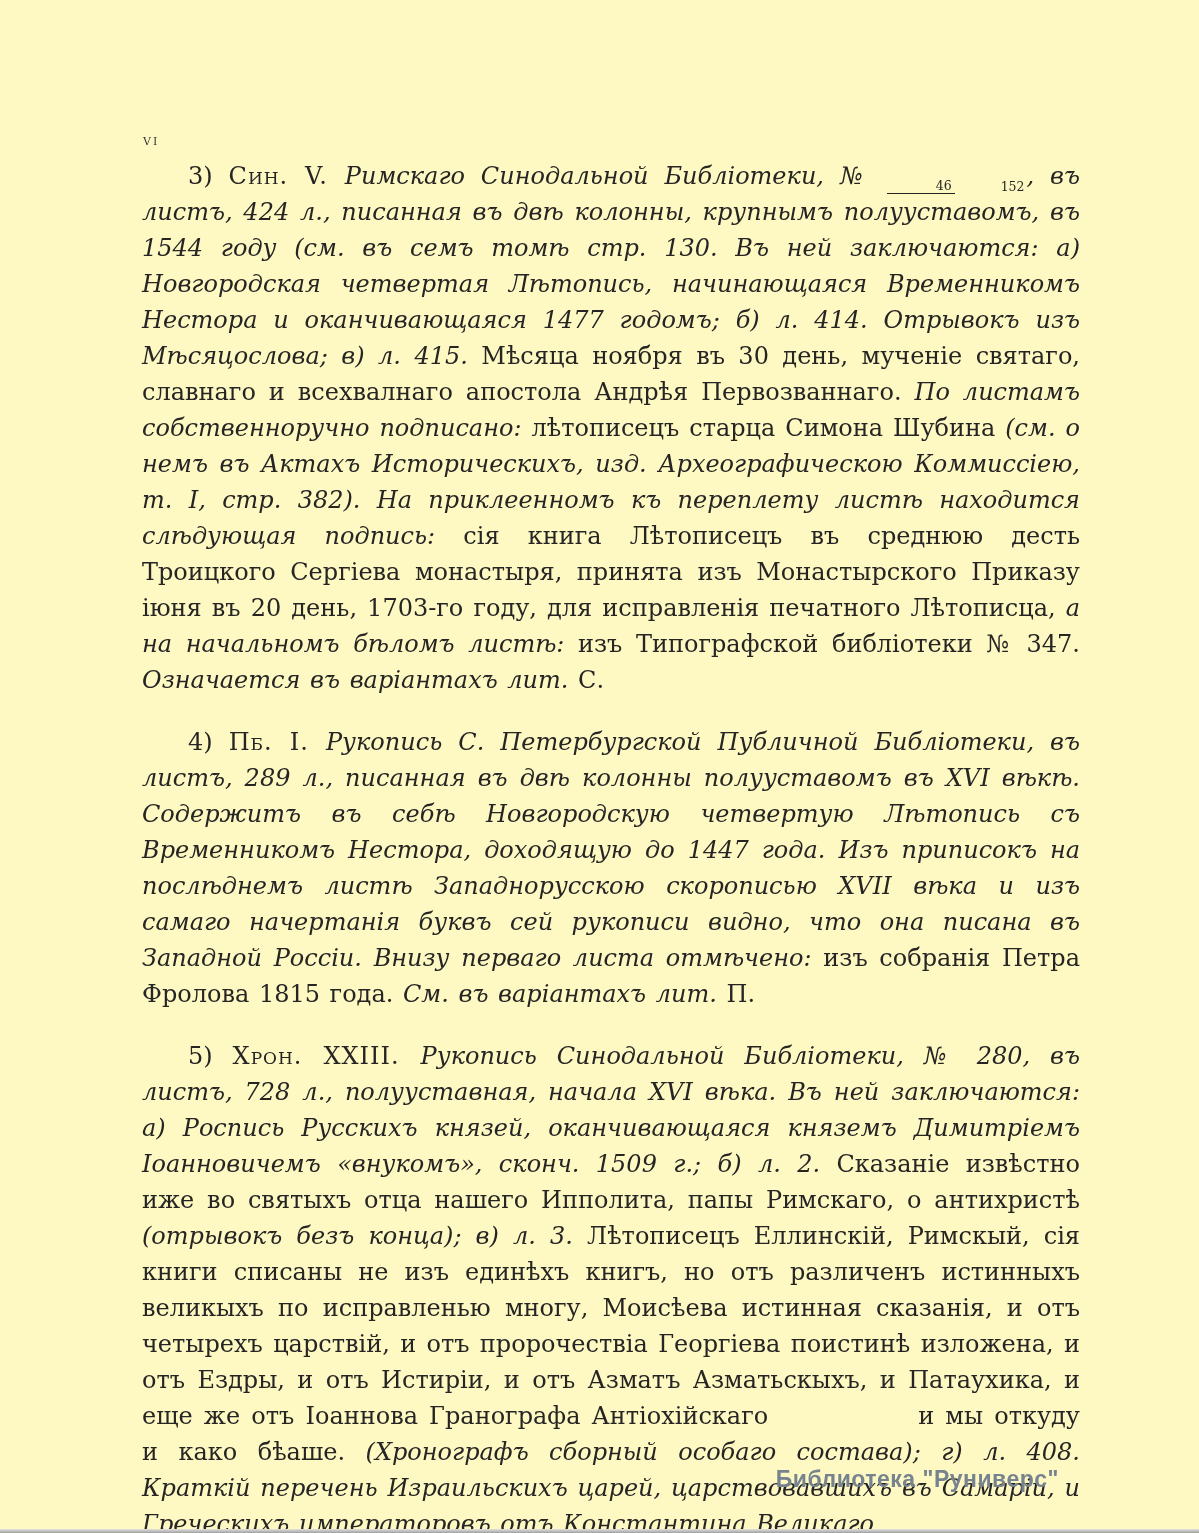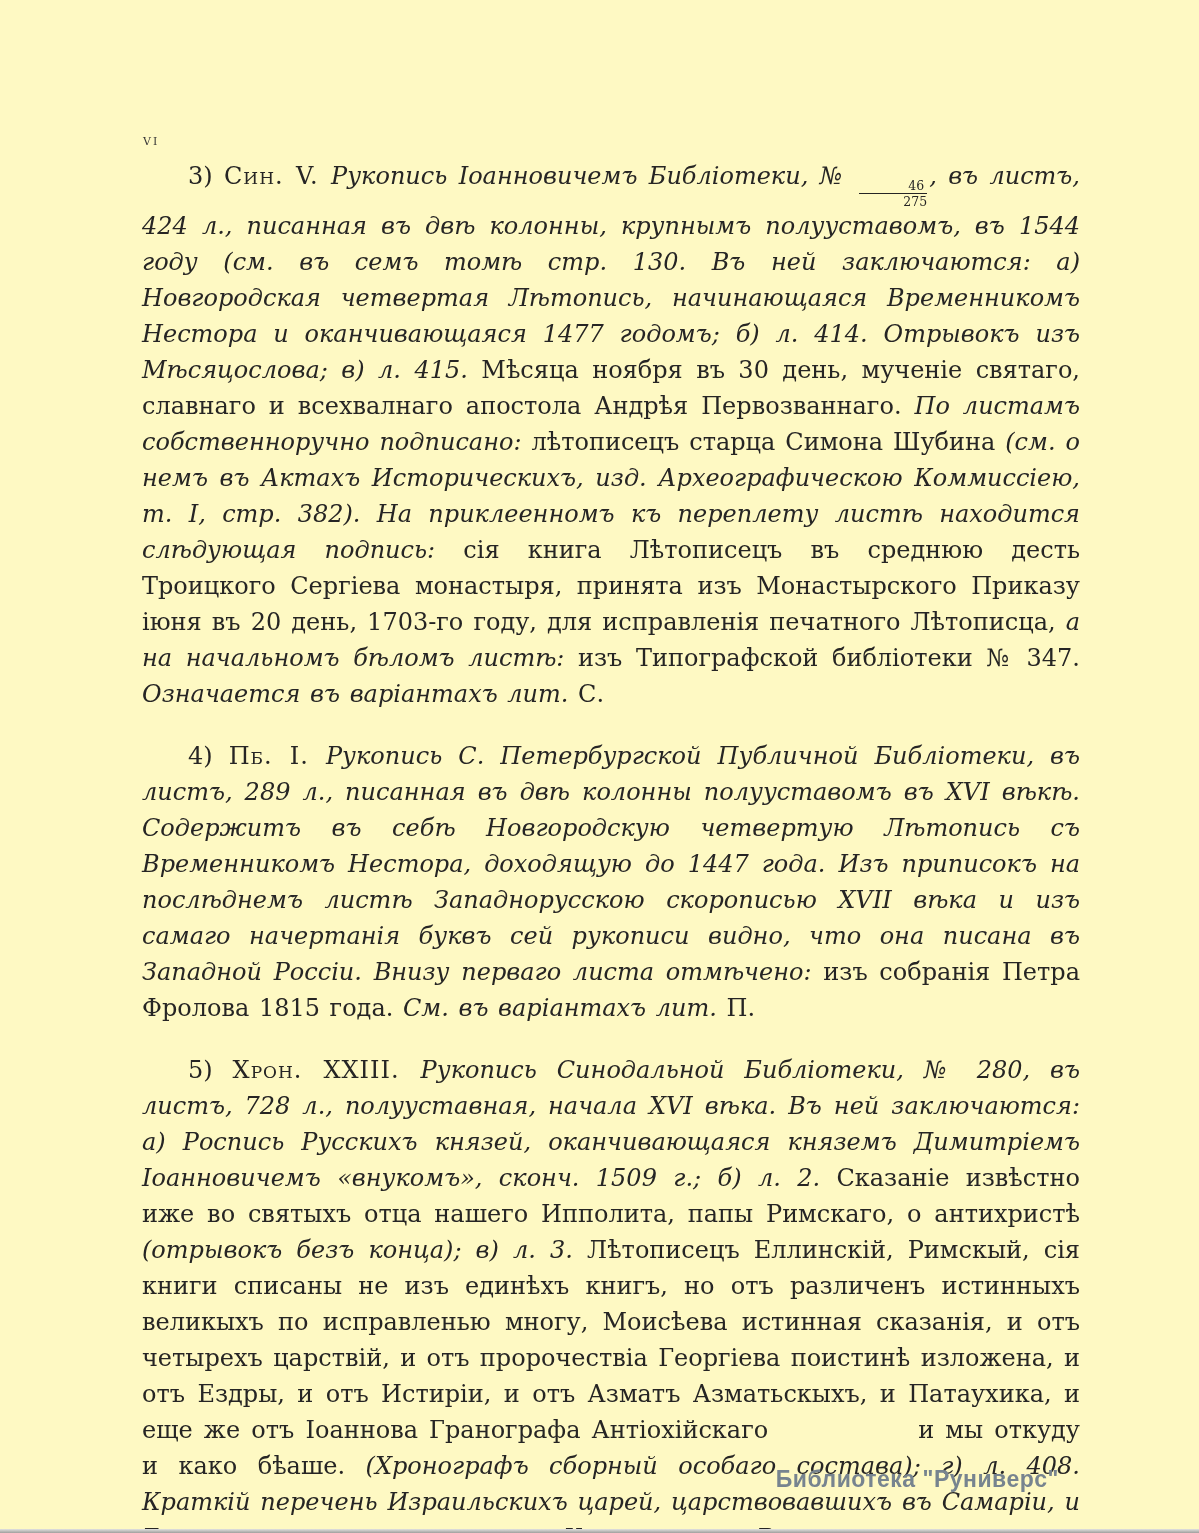--- a/index.html
+++ b/index.html
@@ -46,22 +46,22 @@
   .seg.roman   { font-style: normal; }
   .seg.italic  { font-style: italic; }
   .seg.smallcaps {
     font-style: normal;
     font-variant: small-caps;
     letter-spacing: 1px;
     margin-top: 46px;
   }
   .frac {
     display: inline-flex;
-    flex-direction: column;
-    align-items: flex-end;
+    flex-direction: row;
+    align-items: flex-start;
     vertical-align: -0.45em;
     font-size: 0.52em;
     line-height: 1.05;
     font-style: normal;
     margin: 0 2px;
   }
   .frac .num { border-bottom: 1.5px solid currentColor; padding: 0 3px 1px; }
   .frac .den { padding-top: 1px; }
   .gap { display: inline-block; width: 150px; }
   .watermark {
@@ -75,22 +75,22 @@
     letter-spacing: 0.5px;
   }
 </style>
 </head>
 <body>
 
 <div class="page">
   <div class="page-number">vi</div>
 
   <div class="text-block" id="paragraphs">
-      <p class="para"><span class="seg roman">3) </span><span class="seg smallcaps">Син. V. </span><span class="seg italic">Рукопись Іоанновичемъ Библіотеки, № </span><span class="frac">
+      <p class="para"><span class="seg roman">3) </span><span class="seg smallcaps">Син. V. </span><span class="seg italic">Римскаго Синодальной Библіотеки, № </span><span class="frac">
           <span class="num">46</span>
-          <span class="den">275</span>
+          <span class="den">152</span>
         </span><span class="seg italic">, въ листъ, 424 л., писанная въ двѣ колонны, крупнымъ полууставомъ, въ 1544 году (см. въ семъ томѣ стр. 130. Въ ней заключаются: а) Новгородская четвертая Лѣтопись, начинающаяся Временникомъ Нестора и оканчивающаяся 1477 годомъ; б) л. 414. Отрывокъ изъ Мѣсяцослова; в) л. 415. </span><span class="seg roman">Мѣсяца ноября въ 30 день, мученіе святаго, славнаго и всехвалнаго апостола Андрѣя Первозваннаго. </span><span class="seg italic">По листамъ собственноручно подписано: </span><span class="seg roman">лѣтописецъ старца Симона Шубина </span><span class="seg italic">(см. о немъ въ Актахъ Историческихъ, изд. Археографическою Коммиссіею, т. I, стр. 382). На приклеенномъ къ переплету листѣ находится слѣдующая подпись: </span><span class="seg roman">сія книга Лѣтописецъ въ среднюю десть Троицкого Сергіева монастыря, принята изъ Монастырского Приказу іюня въ 20 день, 1703-го году, для исправленія печатного Лѣтописца, </span><span class="seg italic">а на начальномъ бѣломъ листѣ: </span><span class="seg roman">изъ Типографской библіотеки № 347. </span><span class="seg italic">Означается въ варіантахъ лит. </span><span class="seg roman">С.</span></p>
       <p class="para"><span class="seg roman">4) </span><span class="seg smallcaps">Пб. I. </span><span class="seg italic">Рукопись С. Петербургской Публичной Библіотеки, въ листъ, 289 л., писанная въ двѣ колонны полууставомъ въ XVI вѣкѣ. Содержитъ въ себѣ Новгородскую четвертую Лѣтопись съ Временникомъ Нестора, доходящую до 1447 года. Изъ приписокъ на послѣднемъ листѣ Западнорусскою скорописью XVII вѣка и изъ самаго начертанія буквъ сей рукописи видно, что она писана въ Западной Россіи. Внизу перваго листа отмѣчено: </span><span class="seg roman">изъ собранія Петра Фролова 1815 года. </span><span class="seg italic">См. въ варіантахъ лит. </span><span class="seg roman">П.</span></p>
       <p class="para"><span class="seg roman">5) </span><span class="seg smallcaps">Хрон. XXIII. </span><span class="seg italic">Рукопись Синодальной Библіотеки, № 280, въ листъ, 728 л., полууставная, начала XVI вѣка. Въ ней заключаются: а) Роспись Русскихъ князей, оканчивающаяся княземъ Димитріемъ Іоанновичемъ «внукомъ», сконч. 1509 г.; б) л. 2. </span><span class="seg roman">Сказаніе извѣстно иже во святыхъ отца нашего Ипполита, папы Римскаго, о антихристѣ </span><span class="seg italic">(отрывокъ безъ конца); в) л. 3. </span><span class="seg roman">Лѣтописецъ Еллинскій, Римскый, сія книги списаны не изъ единѣхъ книгъ, но отъ различенъ истинныхъ великыхъ по исправленью многу, Моисѣева истинная сказанія, и отъ четырехъ царствій, и отъ пророчествіа Георгіева поистинѣ изложена, и отъ Ездры, и отъ Истиріи, и отъ Азматъ Азматьскыхъ, и Патаухика, и еще же отъ Іоаннова Гранографа Антіохійскаго</span><span class="gap"></span><span class="seg roman">и мы откуду и како бѣаше. </span><span class="seg italic">(Хронографъ сборный особаго состава); г) л. 408. Краткій перечень Израильскихъ царей, царствовавшихъ въ Самаріи, и Греческихъ императоровъ отъ Константина Великаго</span></p>
     </div>
 
   <div class="watermark">Библиотека "Руниверс"</div>
 </div>
 
 </body></html>

